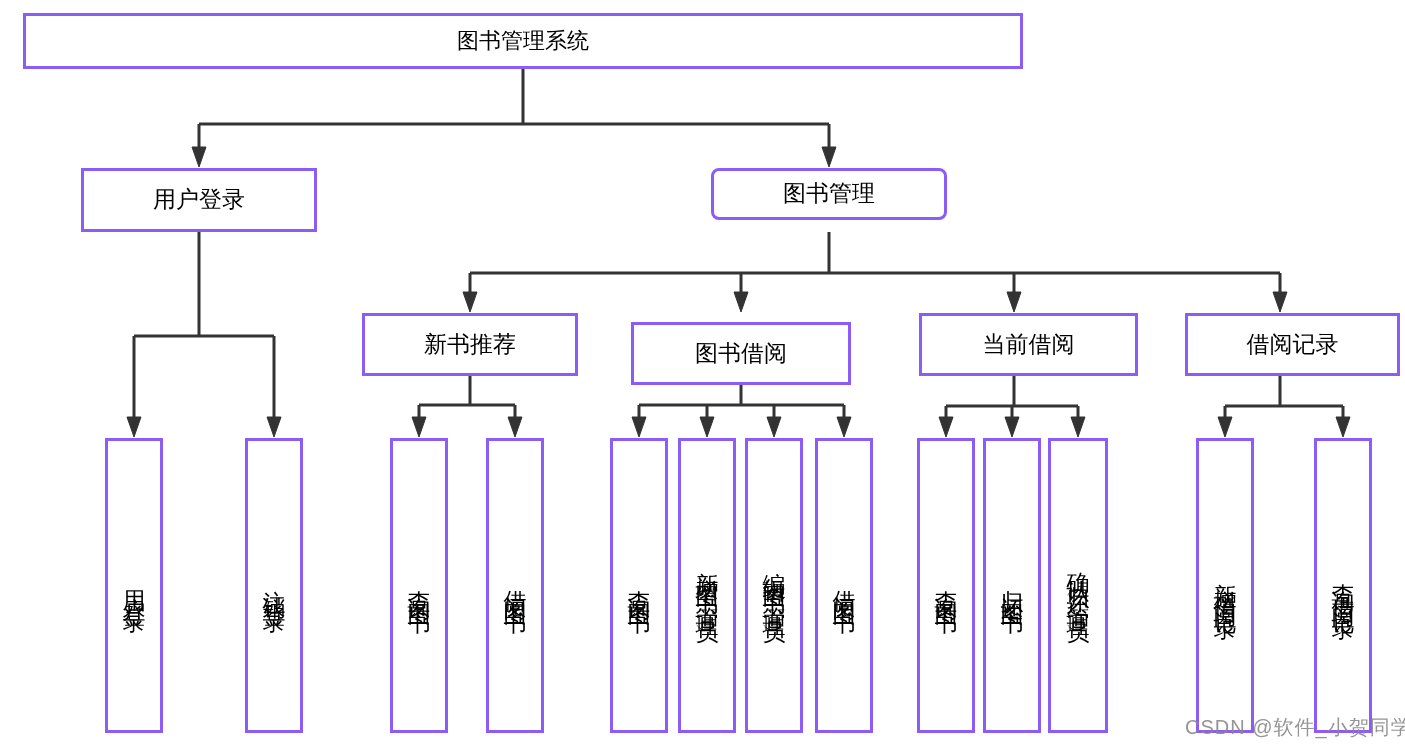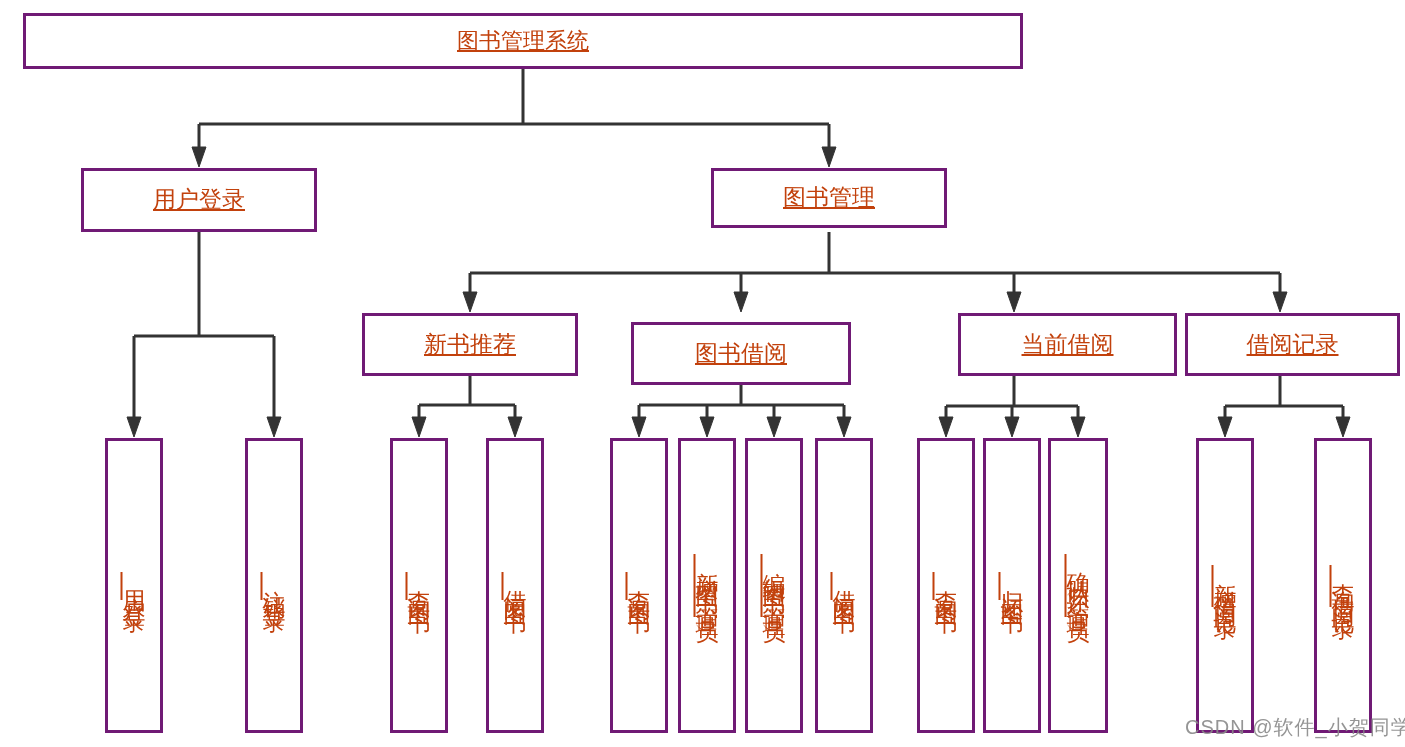--- a/index.html
+++ b/index.html
@@ -3,22 +3,22 @@
 <meta charset="utf-8">
 <style>
   html,body{margin:0;padding:0;background:#ffffff;}
   body{font-family:"Liberation Sans","DejaVu Sans",sans-serif;}
   .stage{position:relative;width:1405px;height:747px;background:#ffffff;overflow:hidden;}
   .wires{position:absolute;left:0;top:0;width:1405px;height:747px;pointer-events:none;}
   .wires path{stroke:#333333;stroke-width:3;fill:none;}
   .wires polygon{fill:#333333;stroke:#333333;}
   .node{
     position:absolute;box-sizing:border-box;background:#ffffff;
-    border:3px solid #701a75;display:flex;align-items:center;justify-content:center;
-    color:#c2410c;font-size:23px;line-height:1.2;z-index:2;text-decoration:underline;
+    border:3px solid #8b5cf6;display:flex;align-items:center;justify-content:center;
+    color:#000000;font-size:23px;line-height:1.2;z-index:2;
   }
   .node.root{font-size:22px;}
   .vtext{
     writing-mode:vertical-rl;text-orientation:mixed;
     letter-spacing:7px;line-height:1;white-space:nowrap;
   }
   .watermark{
     position:absolute;z-index:10;color:rgba(138,138,138,0.9);
     font-size:20px;letter-spacing:1px;white-space:nowrap;
   }
@@ -64,31 +64,31 @@
     <polygon points="1336,417 1350,417 1343,437"></polygon>
   </svg>
 
   <div class="node root" style="left:23px;top:13px;width:1000px;height:56px;">
     <span>图书管理系统</span>
   </div>
 
   <div class="node" style="left:81px;top:168px;width:236px;height:64px;">
     <span>用户登录</span>
   </div>
-  <div class="node" style="left:711px;top:168px;width:236px;height:60px;">
+  <div class="node" style="left:711px;top:168px;width:236px;height:52px;border-radius:8px;">
     <span>图书管理</span>
   </div>
 
   <div class="node" style="left:362px;top:313px;width:216px;height:63px;justify-content:center;">
     <span>新书推荐</span>
   </div>
   <div class="node" style="left:631px;top:322px;width:220px;height:63px;">
     <span>图书借阅</span>
   </div>
-  <div class="node" style="left:958px;top:313px;width:219px;height:63px;">
+  <div class="node" style="left:919px;top:313px;width:219px;height:63px;">
     <span>当前借阅</span>
   </div>
   <div class="node" style="left:1172px;top:313px;width:215px;height:63px;margin-left:13px;">
     <span>借阅记录</span>
   </div>
 
   <div class="node v" style="left:105px;top:438px;width:58px;height:295px;">
     <span class="vtext">用户登录</span>
   </div>
   <div class="node v" style="left:245px;top:438px;width:58px;height:295px;">

